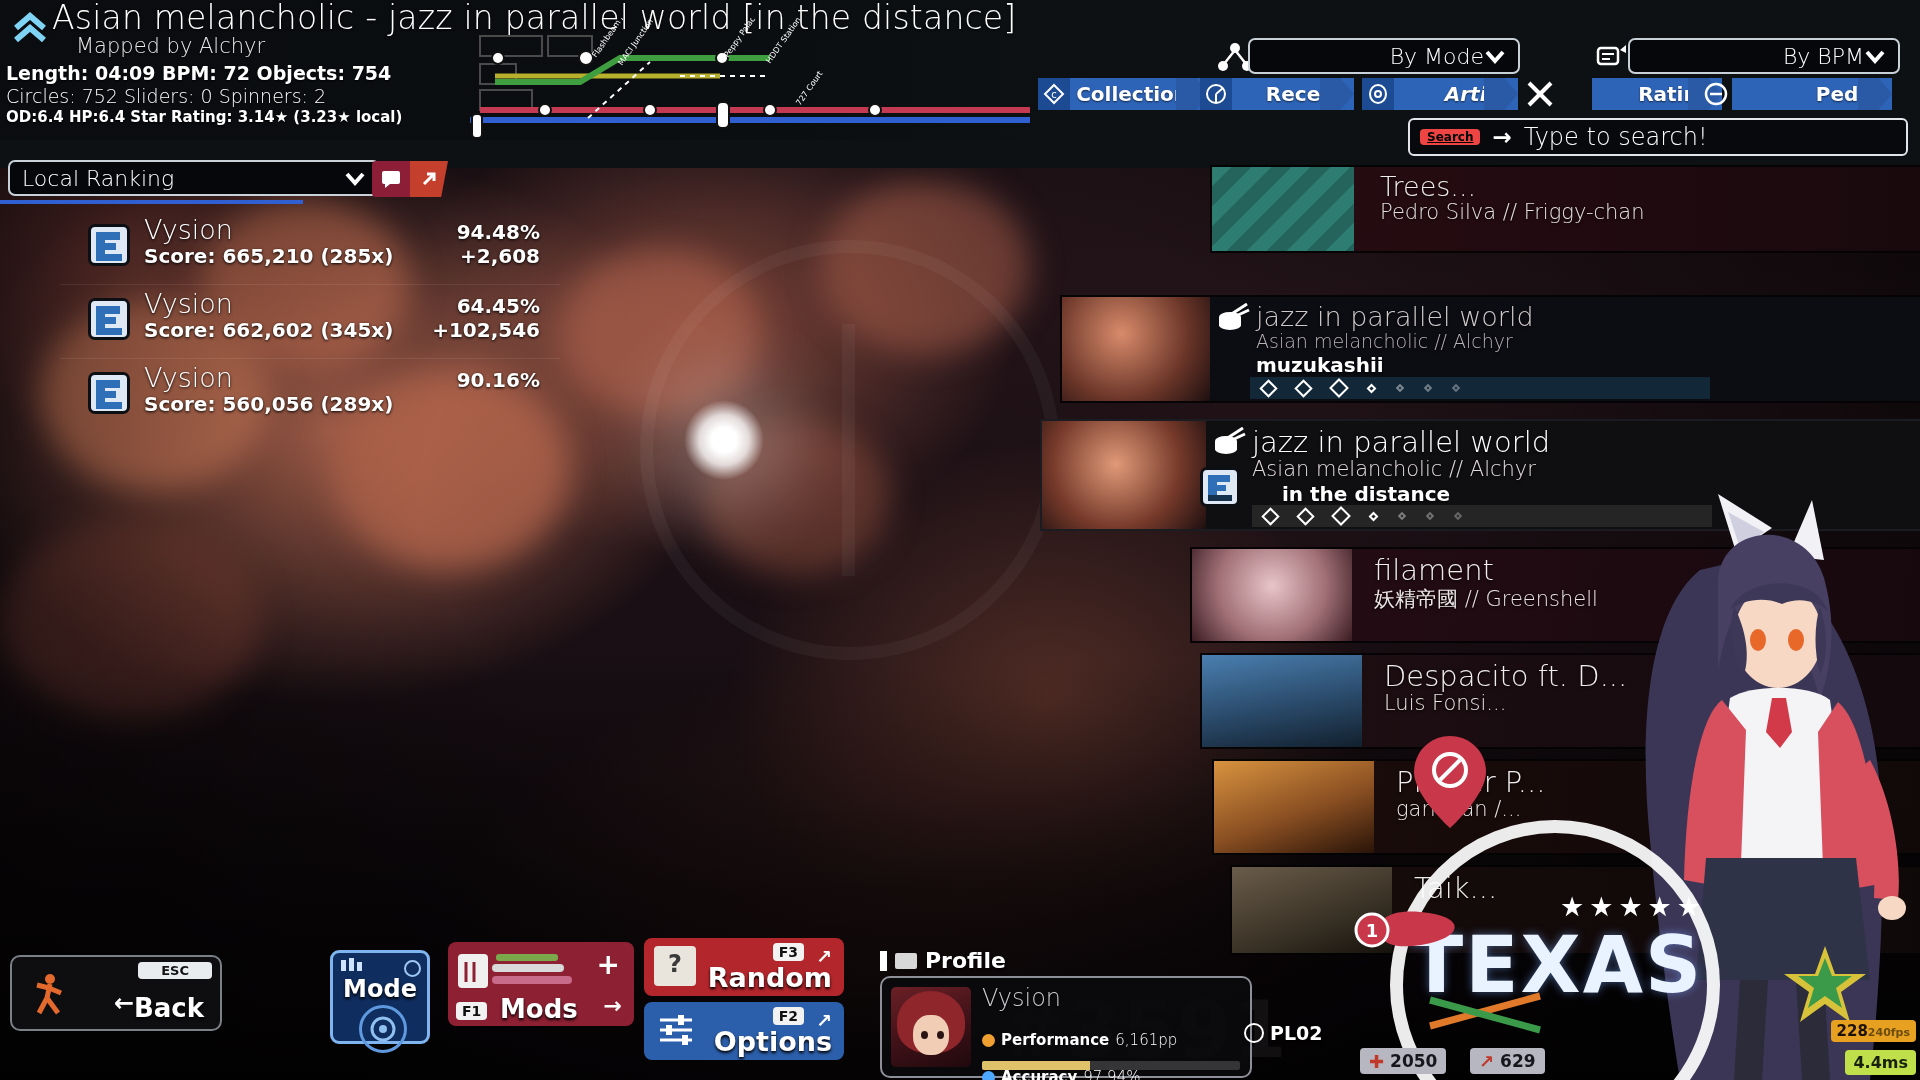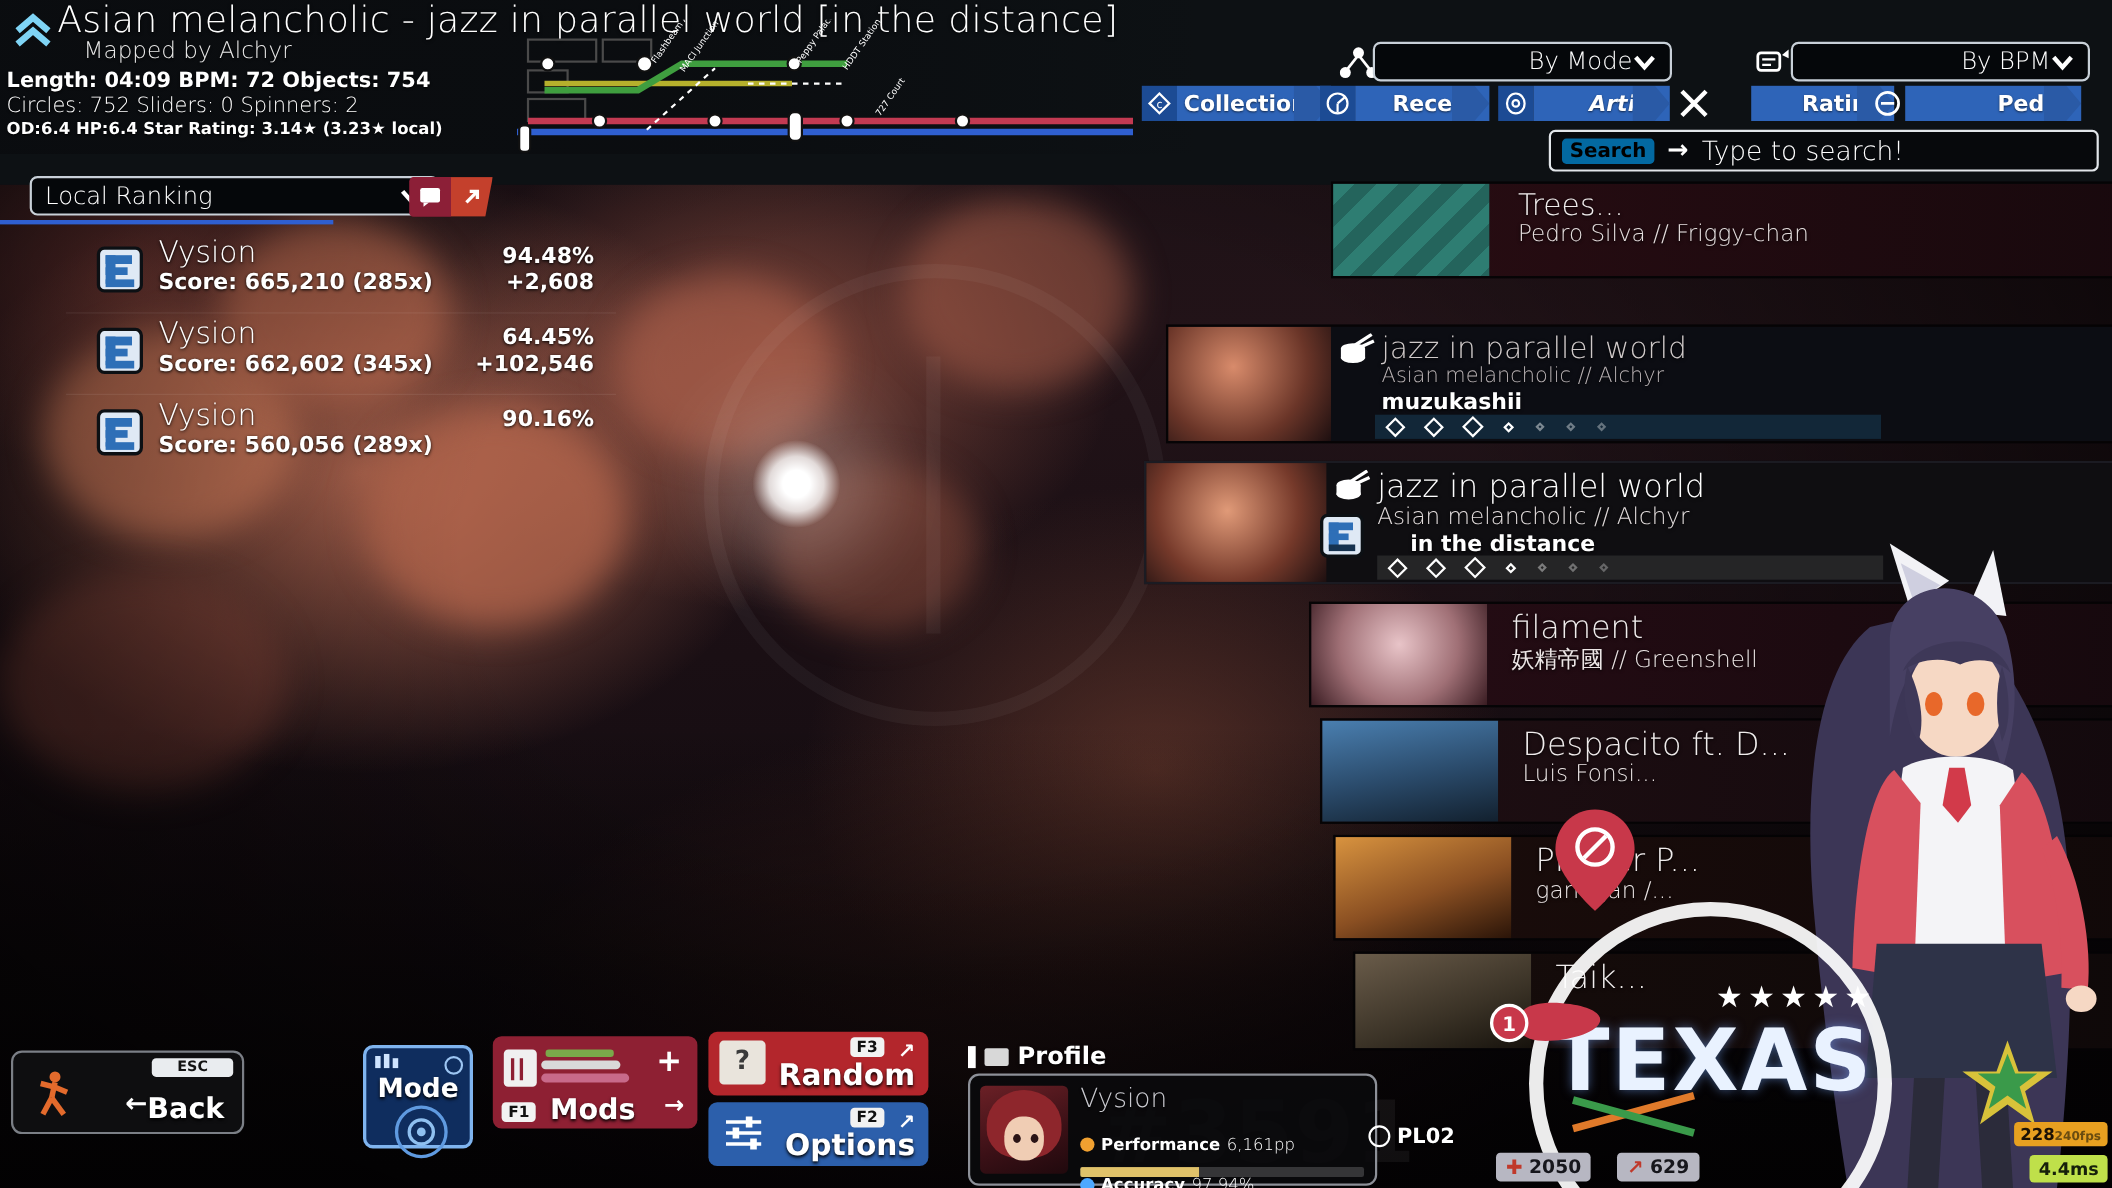--- a/index.html
+++ b/index.html
@@ -76,27 +76,27 @@
       align-items:center; justify-content:center; flex:0 0 32px; }
   .sortbtn .slab { height:32px; background:#2e64b8; color:#fff; font-size:20px; font-weight:bold;
       display:flex; align-items:center; justify-content:flex-end; padding:0 10px 0 22px;
       position:relative; overflow:hidden; text-shadow:0 1px 2px rgba(0,0,0,.6);}
   .sortbtn .slab:before { content:""; position:absolute; right:0; top:0; width:34px; height:32px;
       background:#2a5aa6; clip-path:polygon(0 0,60% 0,100% 50%,60% 100%,0 100%); }
   .sortbtn.plain .sico { background:transparent; }
 
   .searchbox { position:absolute; height:38px; background:#07090c; border:2px solid #e2e6ea;
       border-radius:6px; display:flex; align-items:center; padding:0 10px; }
-  .searchtag { background:#0369a1; color:#000; font-size:18px; font-weight:bold; border-radius:4px;
-      padding:1px 7px; }
+  .searchtag { background:#ef4444; color:#000; font-size:12px; font-weight:bold; border-radius:4px;
+      padding:1px 7px;text-decoration:underline; }
   .searcharrow { margin:0 12px; color:#fff; font-size:23px; font-weight:bold; }
   .searchph { color:#fff; font-size:24px; font-weight:300; }
 
   
-  .rankcombo { position:absolute; left:8px; top:160px; width:372px; height:36px;margin-left:19px; }
+  .rankcombo { position:absolute; left:8px; top:160px; width:372px; height:36px; }
   .chat-btn { position:absolute; left:372px; top:161px; width:38px; height:36px; background:#8c1f37;
       border-radius:4px 0 0 4px; display:flex; align-items:center; justify-content:center;}
   .share-btn { position:absolute; left:410px; top:161px; width:38px; height:36px; background:#c4402c;
       clip-path:polygon(0 0,100% 0,82% 100%,0 100%); display:flex; align-items:center; justify-content:center;}
   .rank-underline { position:absolute; left:0; top:200px; width:303px; height:4px; background:#2f5fd0; }
 
   .score-row { position:absolute; width:560px; height:62px; }
   .score-row .grade { position:absolute; left:88px; top:6px; width:42px; height:42px;
       background:#dfe9f5; border:3px solid #0c1014; border-radius:7px; }
   .score-row .grade i { position:absolute; background:#2e6fb7; }

